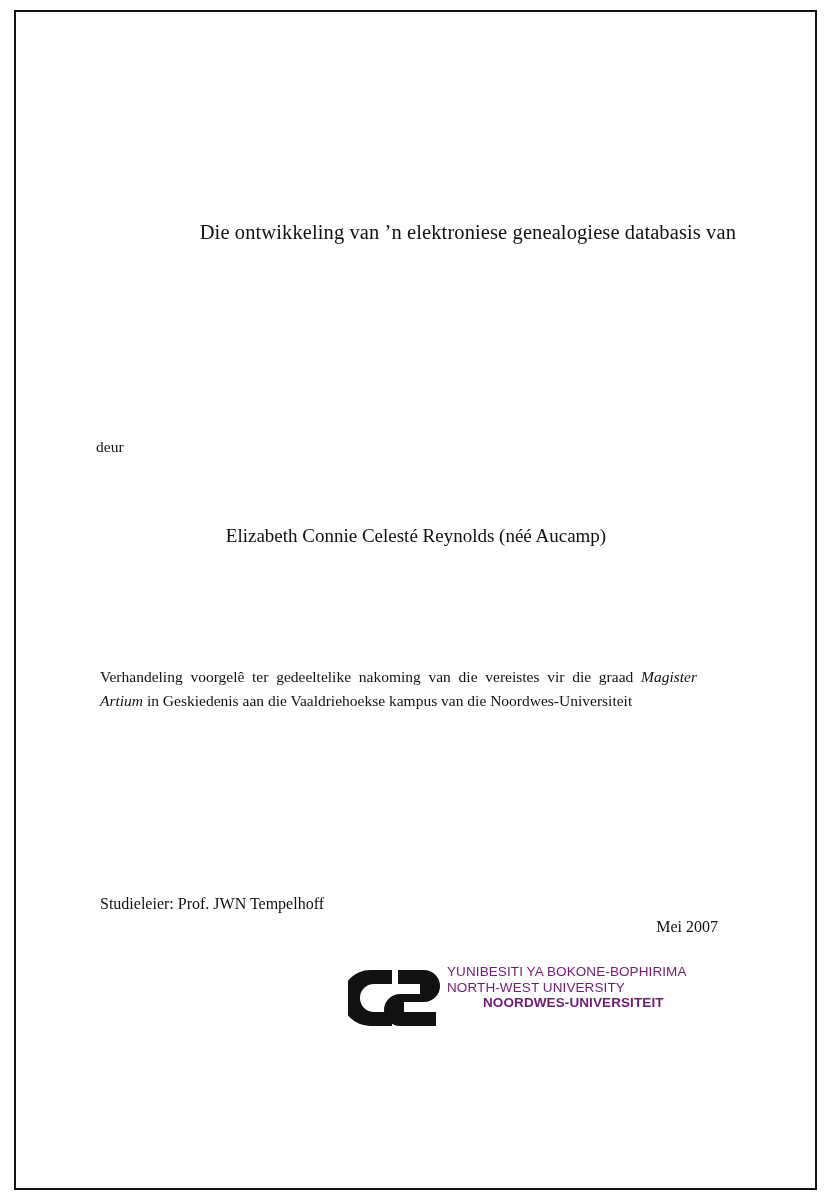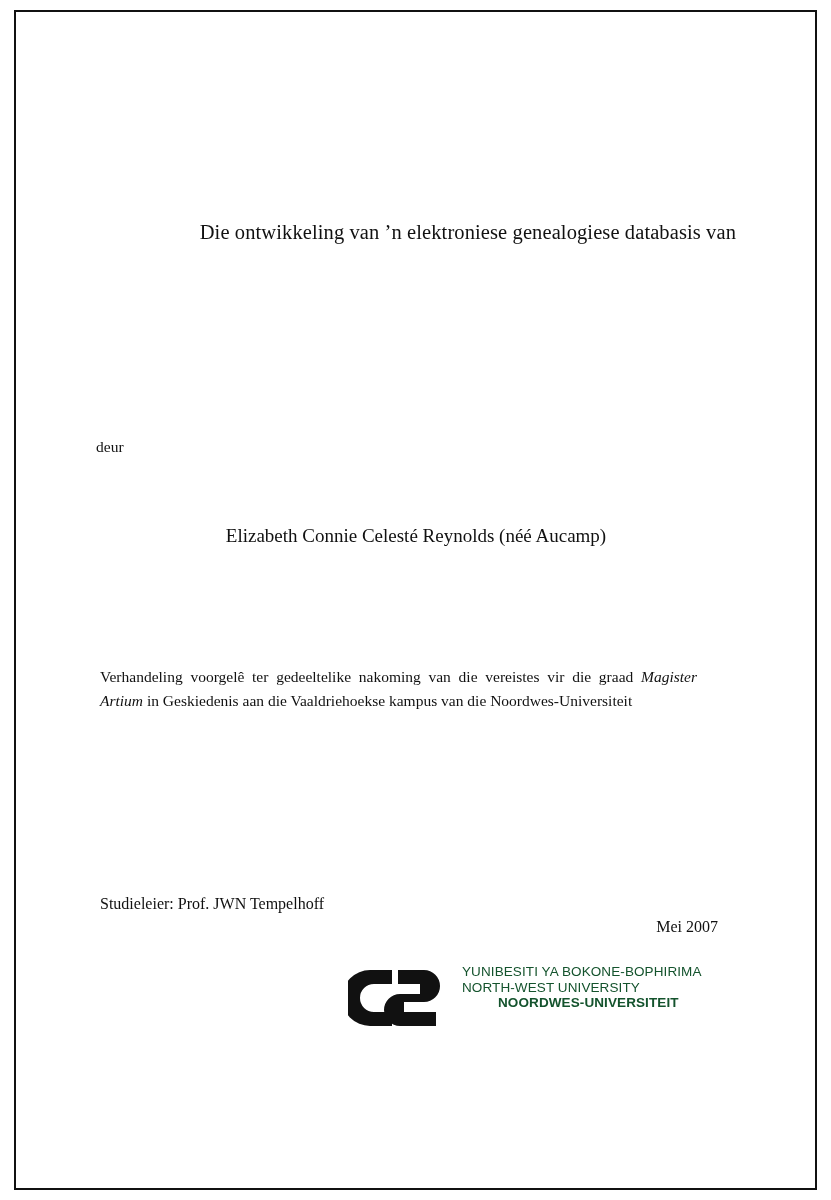--- a/index.html
+++ b/index.html
@@ -107,27 +107,27 @@
   }
   .logo-mark {
     position: absolute;
     left: 104px;
     top: 4px;
     width: 110px;
     height: 64px;
   }
   .logo-text {
     position: absolute;
-    left: 218px;
+    left: 203px;
     top: 2px;
     font-family: "Liberation Sans", sans-serif;
     font-size: 13.5px;
     line-height: 15.6px;
     letter-spacing: 0.1px;
-    color: #14532d;
+    color: #701a75;
     white-space: nowrap;
   }
   .logo-text .l1 { display: block; }
   .logo-text .l2 { display: block; font-weight: normal; }
   .logo-text .l3 { display: block; font-weight: bold; margin-left: 36px; }
 </style>
 </head>
 <body>
 
 <div class="page">

